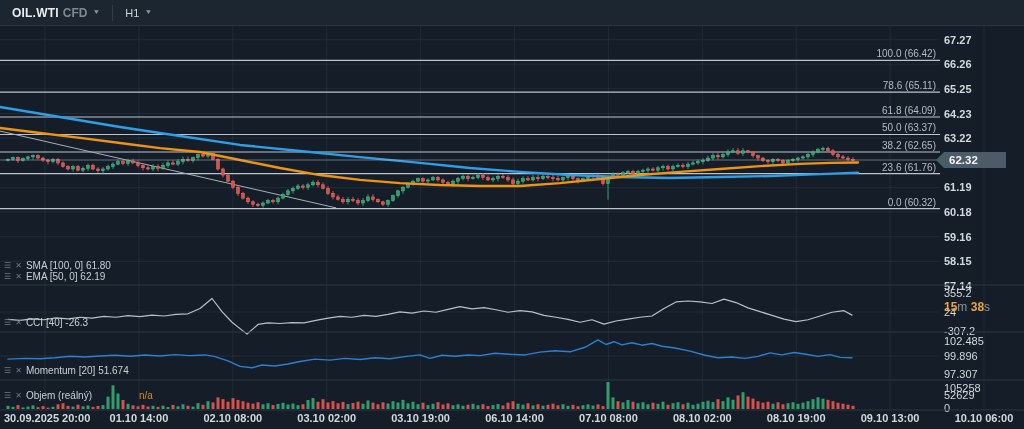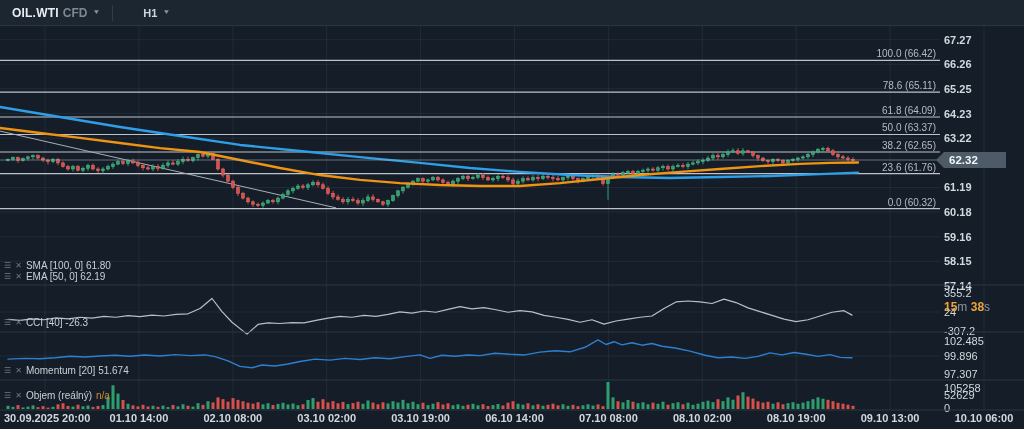--- a/index.html
+++ b/index.html
@@ -4,27 +4,27 @@
 <style>
   html,body{margin:0;padding:0;background:#10171f;}
   #app{position:relative;width:1024px;height:429px;background:#151e28;overflow:hidden;
        font-family:"Liberation Sans",sans-serif;-webkit-font-smoothing:antialiased;}
   #toolbar{position:absolute;left:0;top:0;width:1024px;height:25px;background:#1c2631;
            border-bottom:1px solid #2b3641;display:flex;align-items:center;z-index:5;}
   .tb-item{display:flex;align-items:center;gap:5px;padding:0 12px;height:100%;cursor:pointer;}
   .tb-sep{width:1px;height:16px;background:#323d49;}
   .sym{color:#e9edf1;font-size:12px;font-weight:700;letter-spacing:.2px;}
   .symtype{color:#7e8892;font-size:12px;font-weight:700;margin-left:-1px;}
-  .tf{color:#cdd4da;font-size:11px;font-weight:700;margin-left:18px;}
+  .tf{color:#cdd4da;font-size:11px;font-weight:400;}
   .caret{color:#8a939c;font-size:8px;transform:scaleY(.8);}
   svg{position:absolute;left:0;top:0;}
   .legend{position:absolute;display:flex;align-items:center;gap:4px;font-size:10px;
           color:#c9cfd6;z-index:4;white-space:nowrap;}
   .legend .ic{color:#6e7984;font-size:8px;line-height:1;cursor:pointer;}
-  .legend .orange{color:#d08a2e;}
+  .legend .orange{color:#d08a2e;margin-left:43px;}
   #timer{position:absolute;left:944px;top:264px;font-size:12px;font-weight:700;z-index:4;margin-top:36px;}
   #timer .num{color:#f0a23c;} #timer .unit{color:#8d959d;font-weight:400;}
 </style>
 </head>
 <body>
 
 <div id="app">
   <div id="toolbar">
     <div class="tb-item">
       <span class="sym">OIL.WTI</span>

